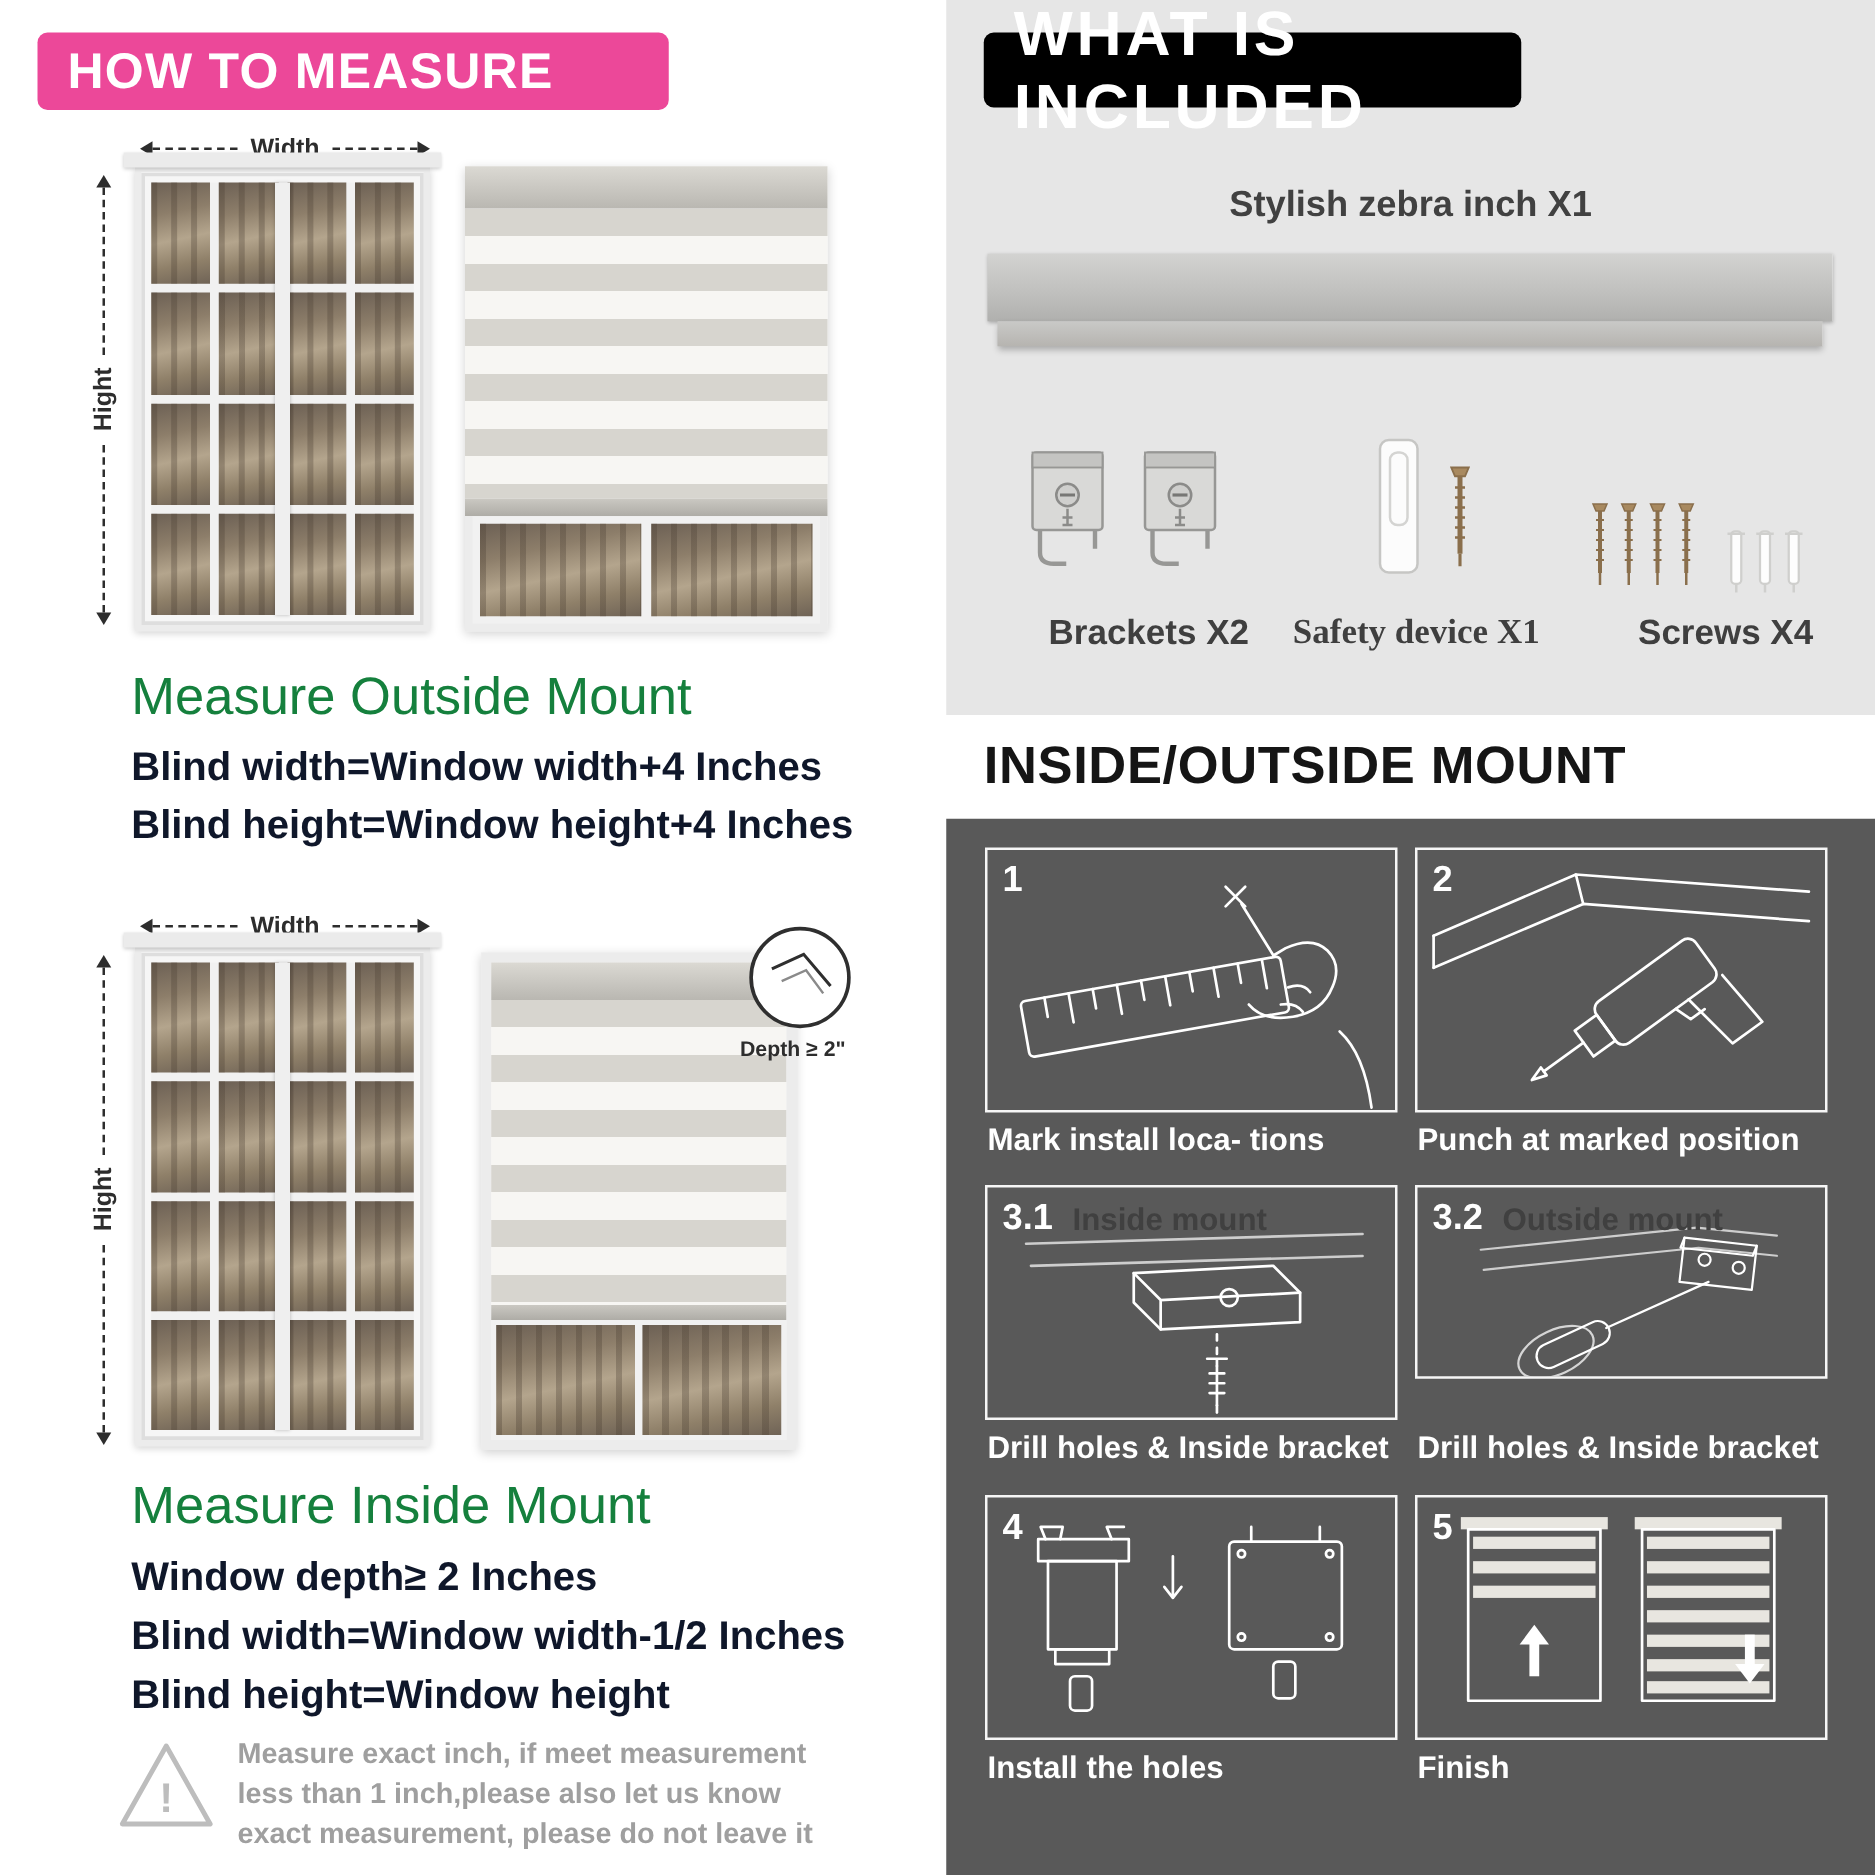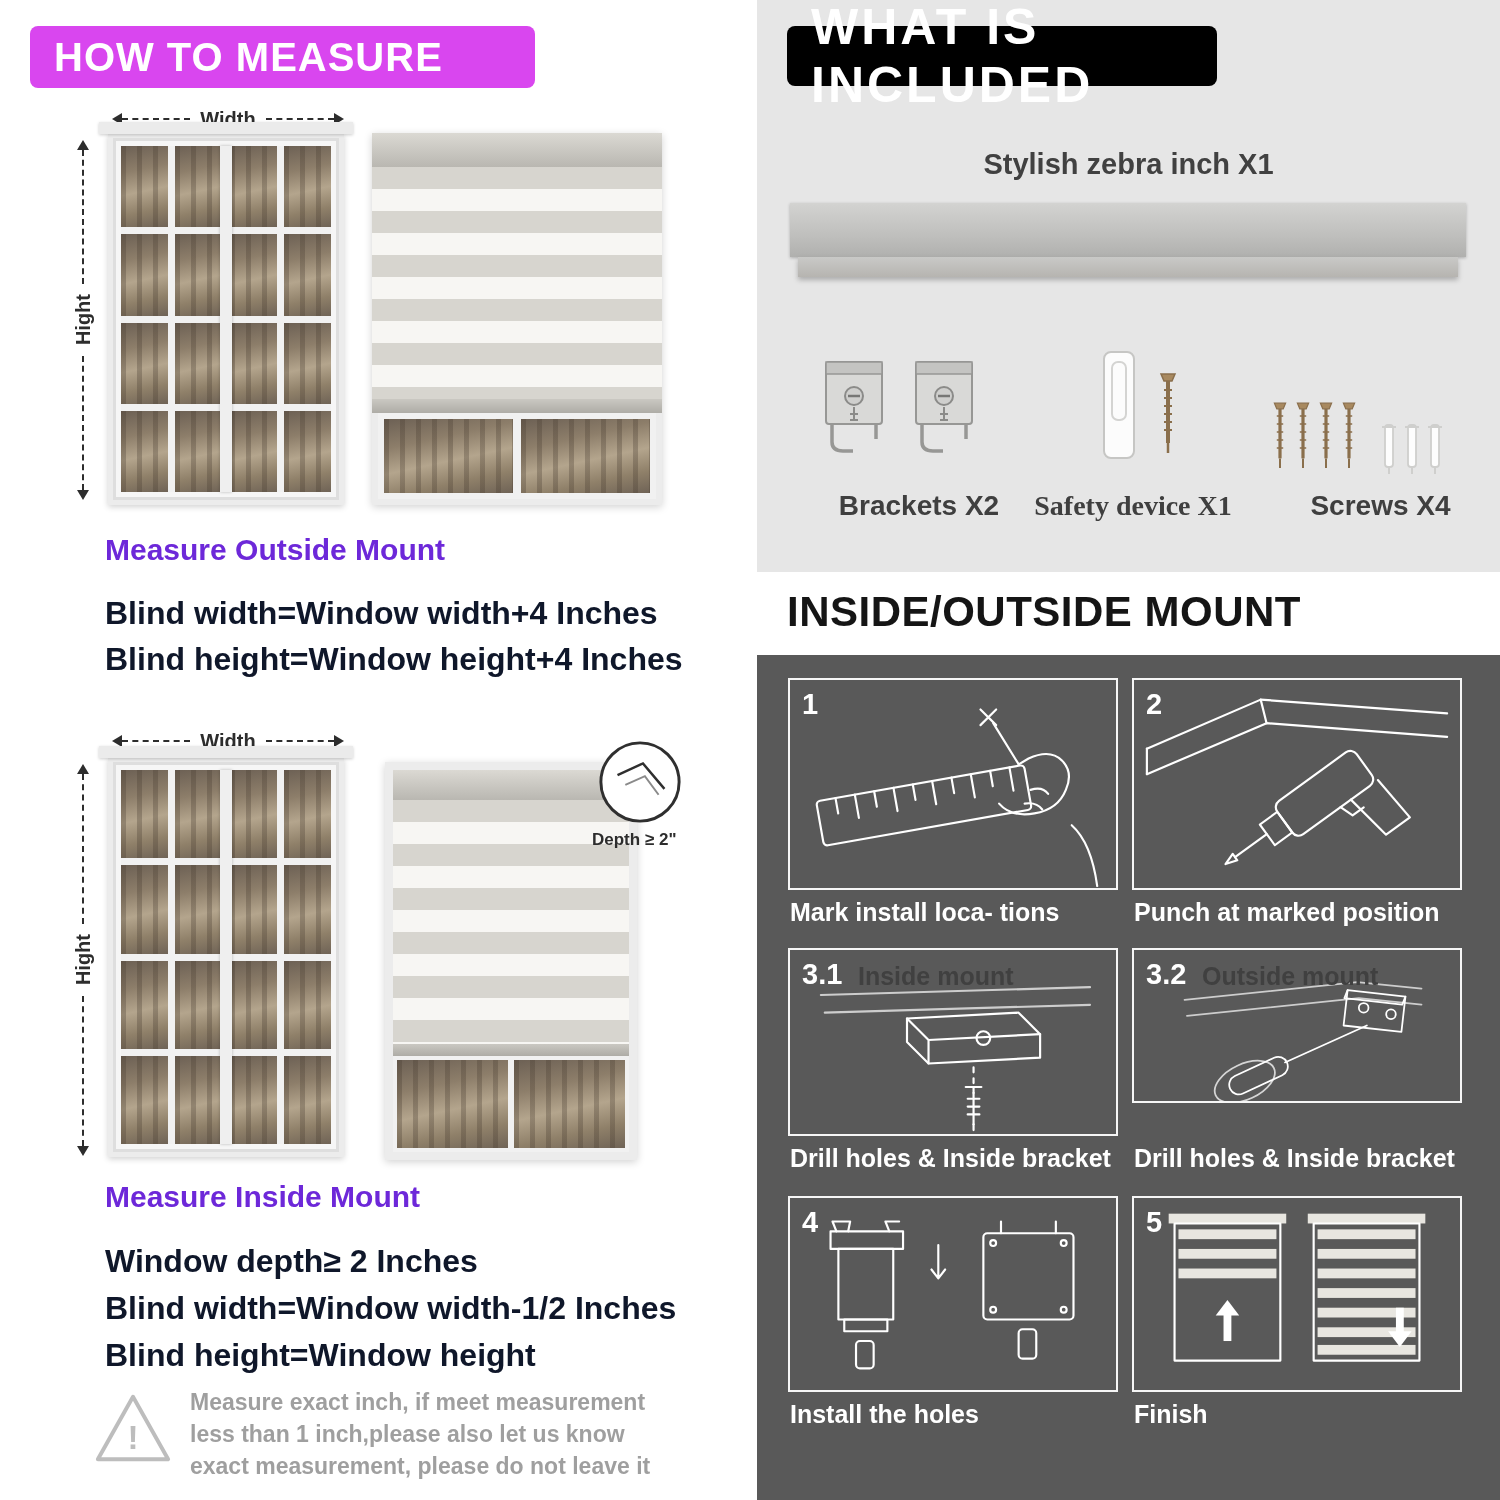--- a/index.html
+++ b/index.html
@@ -1,20 +1,20 @@
 <!DOCTYPE html>
 <html><head>
 <meta charset="utf-8">
 <style>
   * { margin:0; padding:0; box-sizing:border-box; }
   html,body { width:1500px; height:1500px; background:#fff; font-family:"Liberation Sans", sans-serif; }
   #canvas { position:relative; width:1500px; height:1500px; overflow:hidden; background:#fff; }
 
   .band { position:absolute; color:#fff; font-weight:bold; border-radius:8px; display:flex; align-items:center; padding-left:24px; }
-  .band-dark { background:#d946ef; letter-spacing:1px; font-size:40px; }
+  .band-dark { background:#ec4899; letter-spacing:1px; font-size:40px; }
   .band-light { background:#000000; letter-spacing:3px; font-size:50px; }
 
   
   .meas-h { position:absolute; display:flex; align-items:center; color:#2d2d2d; font-size:20px; font-weight:bold; height:22px; }
   .meas-h .line { flex:1; border-top:2px dashed #2d2d2d; height:0; }
   .lbl { padding:0 10px; white-space:nowrap; }
   .ah { width:0; height:0; flex:0 0 auto; }
   .ah-l { border-top:6px solid transparent; border-bottom:6px solid transparent; border-right:10px solid #2d2d2d; }
   .ah-r { border-top:6px solid transparent; border-bottom:6px solid transparent; border-left:10px solid #2d2d2d; }
   .meas-v { position:absolute; display:flex; flex-direction:column; align-items:center; color:#2d2d2d; font-size:20px; font-weight:bold; width:26px; }
@@ -34,21 +34,21 @@
 
   
   .blind-fig { position:absolute; display:flex; flex-direction:column; box-shadow:0 2px 8px rgba(0,0,0,.18); background:#fff; }
   .cassette { height:34px; background:linear-gradient(180deg,#dbd9d3,#b9b7b1); flex:0 0 auto; }
   .zebra { background:repeating-linear-gradient(180deg,#d7d5cf 0 22px,#f7f6f3 22px 44px); flex:0 0 auto; }
   .rail { height:14px; background:linear-gradient(180deg,#cac8c2,#aeaca6); flex:0 0 auto; }
   .peek { flex:1; background:#f1f1f1; border:6px solid #ececec; border-top:none; display:grid; grid-template-columns:1fr 1fr; gap:8px; padding:6px; }
   .framed { border:8px solid #ececec; background:#f5f5f5; }
   .peek2 { flex:1; display:grid; grid-template-columns:1fr 1fr; gap:6px; padding:4px; background:#f1f1f1; }
 
-  .h-title { position:absolute; color:#6d28d9; font-weight:bold; font-size:30px; }
+  .h-title { position:absolute; color:#15803d; font-weight:normal; font-size:42px; }
   .gline { position:absolute; color:#0f172a; font-weight:bold; font-size:32px; white-space:nowrap; }
   .note-text { position:absolute; color:#9f9f9f; font-weight:bold; font-size:23px; line-height:1.4; }
   .depth-lbl { position:absolute; color:#2d2d2d; font-weight:bold; font-size:17px; }
 
   
   .panel-light { position:absolute; background:#e6e6e6; }
   .panel-dark { position:absolute; background:#595959; }
   .center-label { position:absolute; text-align:center; font-weight:bold; color:#414141; }
   .rail-wrap { position:absolute; }
   .rail-top { height:54px; background:linear-gradient(180deg,#d3d3d1 0%,#bfbfbd 60%,#b0b0ae 100%); box-shadow:0 1px 3px rgba(0,0,0,.25); }

